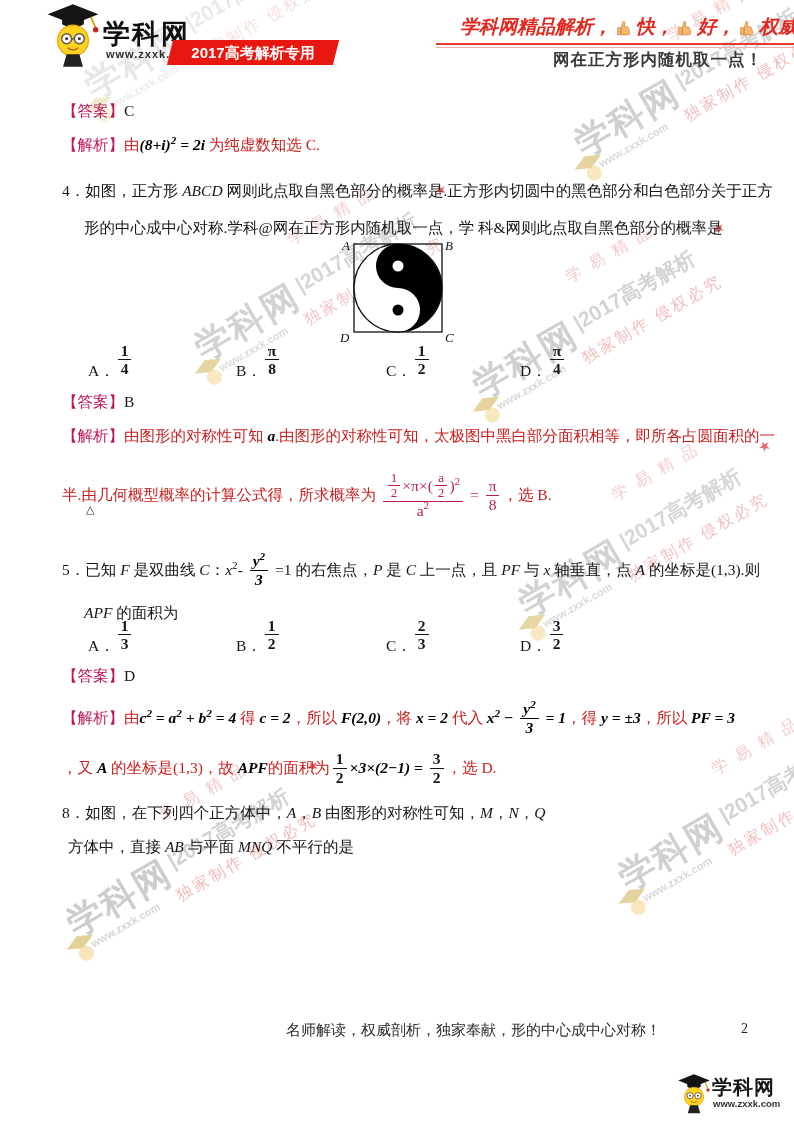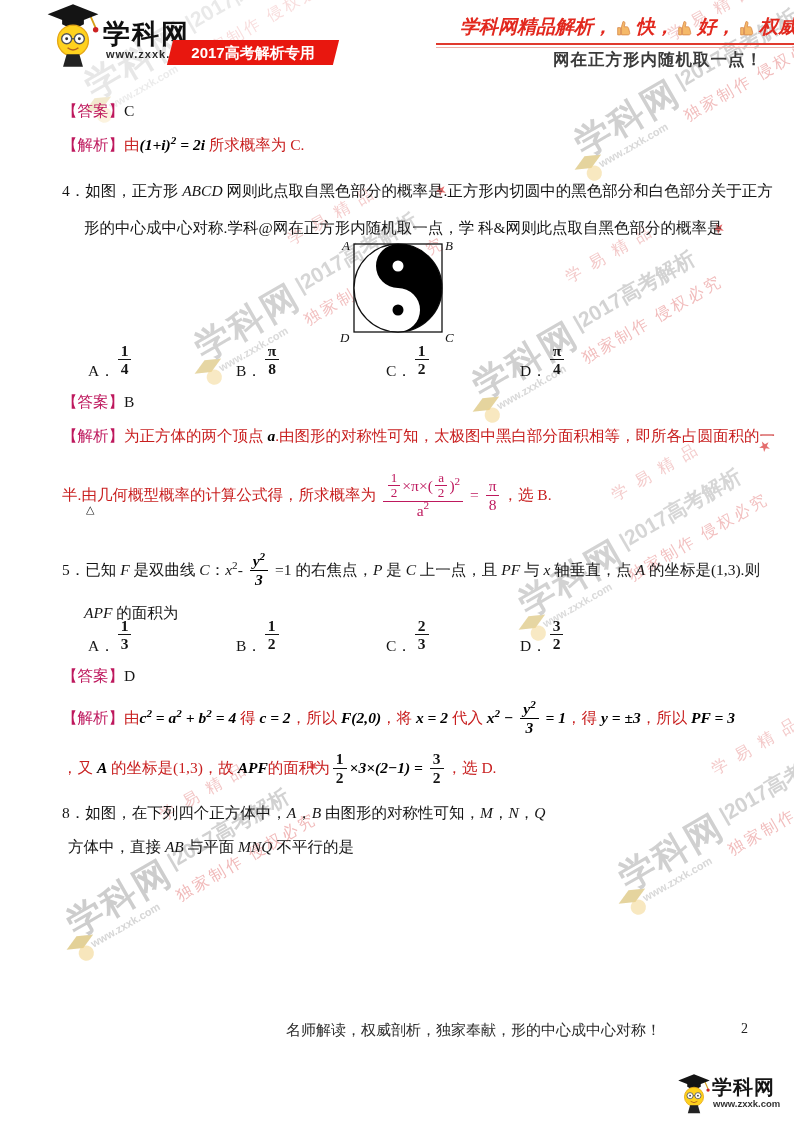--- a/index.html
+++ b/index.html
@@ -190,21 +190,21 @@
       <span>好，</span>
       <svg class="thumb" width="17" height="17" viewBox="0 0 20 20">
           <path d="M2,9 h3.4 v8.5 H2 Z M6.5,17.5 h7.4 c1.6,0 2.6-1.1 2.2-2.5 l-1.3-5.2 C14.5,8.7 13.7,8 12.6,8 H9.6 L10.5,4.2 C10.8,2.9 10,1.8 8.9,1.8 L8.3,1.8 6.5,8 Z" fill="#f5b969" stroke="#d98a4b" stroke-width="1"></path>
         </svg>
       <span>权威！</span>
     </div>
     <div class="slogan-underline"></div>
     <div class="slogan-sub">网在正方形内随机取一点！</div>
 
     <div class="line" style="left:62px;top:99px"><span class="seg-rb">【答案】</span><span>C</span></div>
-    <div class="line" style="left:62px;top:133px"><span class="seg-rb">【解析】</span><span class="seg-r">由</span><span class="seg-m">(1+i)</span><sup class="seg-m">2</sup><span class="seg-m"> = 2i </span><span class="seg-r">所求概率为 C.</span></div>
+    <div class="line" style="left:62px;top:133px"><span class="seg-rb">【解析】</span><span class="seg-r">由</span><span class="seg-m">(8+i)</span><sup class="seg-m">2</sup><span class="seg-m"> = 2i </span><span class="seg-r">为纯虚数知选 C.</span></div>
 
     <div class="line" style="left:62px;top:179px"><span>4．如图，正方形 </span><span class="seg-mi">ABCD</span><span> 网则此点取自黑色部分的概率是.正方形内切圆中的黑色部分和白色部分关于正方</span></div>
     <div class="line" style="left:84px;top:216px"><span>形的中心成中心对称.学科@网在正方形内随机取一点，学 科&amp;网则此点取自黑色部分的概率是</span></div>
 
     <svg class="fig" width="128" height="108" viewBox="0 0 128 108">
       <text x="8" y="14">A</text>
       <text x="111" y="14">B</text>
       <text x="6" y="106">D</text>
       <text x="111" y="106">C</text>
       <rect x="20" y="8" width="88" height="88" fill="none" stroke="#111" stroke-width="1.3"></rect>
@@ -215,21 +215,21 @@
     </svg>
 
     <div class="opt-row" style="top:342px">
       <span class="opt" style="width:148px"><span>A．</span><span class="frac seg-mb"><span class="fn">1</span><span class="fd">4</span></span></span>
       <span class="opt" style="width:150px"><span>B．</span><span class="frac seg-mb"><span class="fn">π</span><span class="fd">8</span></span></span>
       <span class="opt" style="width:134px"><span>C．</span><span class="frac seg-mb"><span class="fn">1</span><span class="fd">2</span></span></span>
       <span class="opt"><span>D．</span><span class="frac seg-mb"><span class="fn">π</span><span class="fd">4</span></span></span>
     </div>
 
     <div class="line" style="left:62px;top:390px"><span class="seg-rb">【答案】</span><span>B</span></div>
-    <div class="line" style="left:62px;top:424px"><span class="seg-rb">【解析】</span><span class="seg-r">为正方体的两个顶点 </span><span class="seg-m">a</span><span class="seg-r">.由图形的对称性可知，太极图中黑白部分面积相等，即所各占圆面积的一</span></div>
+    <div class="line" style="left:62px;top:424px"><span class="seg-rb">【解析】</span><span class="seg-r">由图形的对称性可知 </span><span class="seg-m">a</span><span class="seg-r">.由图形的对称性可知，太极图中黑白部分面积相等，即所各占圆面积的一</span></div>
     <div class="line" style="left:62px;top:456px;height:78px"><span class="seg-r">半.由几何概型概率的计算公式得，所求概率为 </span><span class="frac seg-rb"><span class="fn"><span class="frac"><span class="fn">1</span><span class="fd">2</span></span><span>×π×(</span><span class="frac"><span class="fn">a</span><span class="fd">2</span></span><span>)</span><sup>2</sup></span><span class="fd"><span>a</span><sup>2</sup></span></span><span class="seg-rb"> = </span><span class="frac seg-rb"><span class="fn">π</span><span class="fd">8</span></span><span class="seg-r">，选 B.</span></div>
     <div class="tri">△</div>
 
     <div class="line" style="left:62px;top:542px;height:56px"><span>5．已知 </span><span class="seg-mi">F</span><span> 是双曲线 </span><span class="seg-mi">C</span><span>：</span><span class="seg-mi">x</span><sup>2</sup><span>- </span><span class="frac seg-m"><span class="fn"><span>y</span><sup>2</sup></span><span class="fd">3</span></span><span> =1 的右焦点，</span><span class="seg-mi">P</span><span> 是 </span><span class="seg-mi">C</span><span> 上一点，且 </span><span class="seg-mi">PF</span><span> 与 </span><span class="seg-mi">x</span><span> 轴垂直，点 </span><span class="seg-mi">A</span><span> 的坐标是(1,3).则</span></div>
     <div class="line" style="left:84px;top:601px"><span class="seg-mi">APF</span><span> 的面积为</span></div>
 
     <div class="opt-row" style="top:617px">
       <span class="opt" style="width:148px"><span>A．</span><span class="frac seg-mb"><span class="fn">1</span><span class="fd">3</span></span></span>
       <span class="opt" style="width:150px"><span>B．</span><span class="frac seg-mb"><span class="fn">1</span><span class="fd">2</span></span></span>
       <span class="opt" style="width:134px"><span>C．</span><span class="frac seg-mb"><span class="fn">2</span><span class="fd">3</span></span></span>

